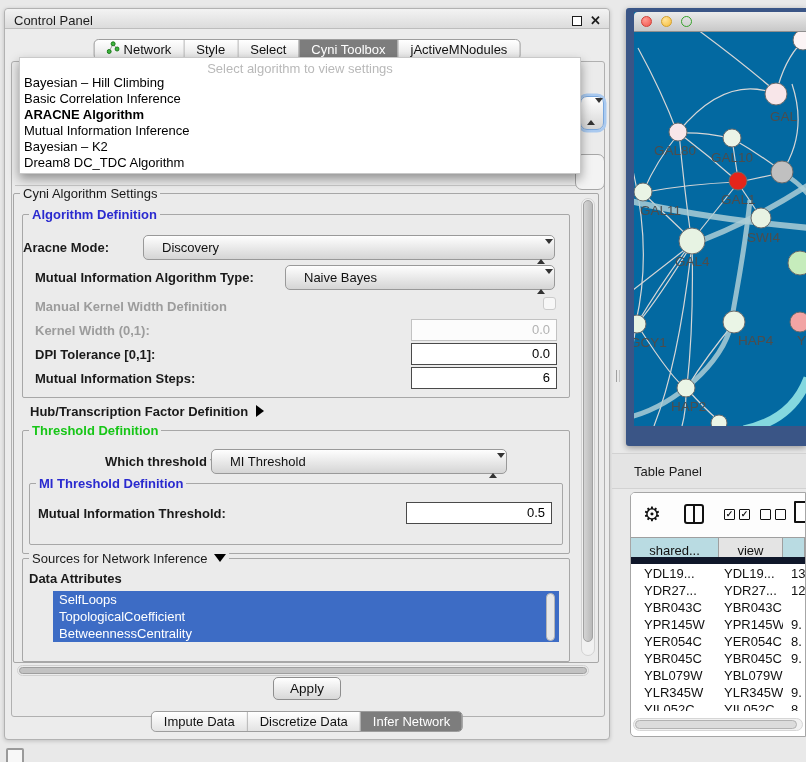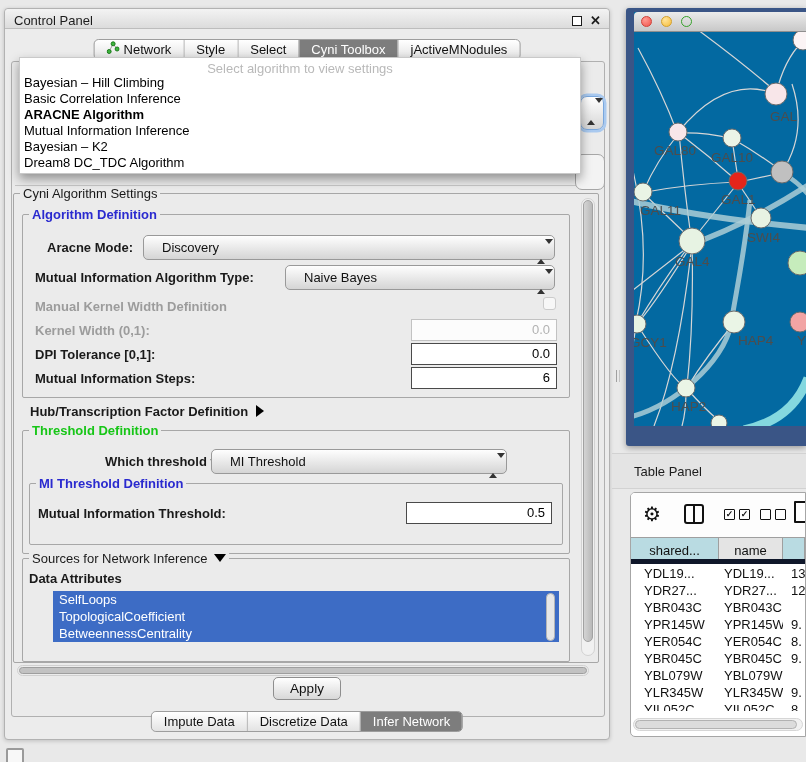--- a/index.html
+++ b/index.html
@@ -120,21 +120,21 @@
 
   .table-box { position:absolute; left:630px; top:492px; width:176px; height:245px;
     background:#fff; border:1px solid #a6a6a6; border-radius:5px 0 0 5px; overflow:hidden; }
   .tp-toolbar { position:absolute; left:0; top:0; right:0; height:44px; background:#fdfdfd; }
   .gear-glyph { position:absolute; left:12px; top:9px; font-size:20px; color:#111; }
   .cols-icon { position:absolute; left:53px; top:11px; width:20px; height:20px; border:2px solid #111; border-radius:3px; }
   .cols-icon::after { content:""; position:absolute; left:7px; top:0; width:2px; height:16px; background:#111; }
   .cb { position:absolute; width:11px; height:11px; border:1.7px solid #111; border-radius:1px; font-size:9px; line-height:9px; text-align:center; color:#111; font-weight:bold; }
   .doc-icon { position:absolute; left:163px; top:8px; width:16px; height:22px; border:2px solid #111; border-radius:1px; background:#fff; }
   .tp-header { position:absolute; left:0; top:44px; right:0; height:27px; display:flex;
-    border-top:1px solid #9f9f9f; border-bottom:5px solid #0f172a; font-size:13px; color:#111; }
+    border-top:1px solid #9f9f9f; border-bottom:7px solid #0f172a; font-size:13px; color:#111; }
   .tp-header .cell { line-height:25px; text-align:center; border-right:1px solid #9f9f9f; background:#e4e4e4; overflow:hidden; }
   .tp-header .cell.hl { background:#b9dbe2; }
   .c1 { width:88px; flex:none; } .c2 { width:64px; flex:none; } .c3 { flex:1; }
   .tp-rows { position:absolute; left:0; top:72px; right:0; height:146px; overflow:hidden; }
   .tp-row { display:flex; height:17px; font-size:13px; color:#111;justify-content:space-between; }
   .tp-row .cell { line-height:17px; white-space:nowrap; overflow:hidden; }
   .tp-row .c1 { padding-left:13px; } .tp-row .c2 { padding-left:5px; } .tp-row .c3 { padding-left:8px; }
   .tp-hscroll { position:absolute; left:2px; bottom:5px; width:170px; height:13px;
     background:#f1f1f1; border:1px solid #d6d6d6; border-radius:7px; }
   .tp-hscroll .thumb { position:absolute; left:1px; top:1px; width:162px; height:9px;
@@ -198,21 +198,21 @@
           <div class="algo-item">Dream8 DC_TDC Algorithm</div>
         </div>
     </div>
 
     <div class="groupbox settings-group">
       <span class="legend">Cyni Algorithm Settings</span>
 
       <div class="groupbox alg-group">
         <span class="legend blue">Algorithm Definition</span>
 
-        <span class="flabel" style="left:24px; top:25px;text-align:right;">Aracne Mode:</span>
+        <span class="flabel" style="left:0; top:25px;text-align:right;">Aracne Mode:</span>
         <div class="combo" style="left:120px; top:20px; width:412px;">
           <span>Discovery</span>
           <span class="spinner"><span class="up"></span><span class="dn"></span></span>
         </div>
 
         <span class="flabel" style="left:12px; top:55px;">Mutual Information Algorithm Type:</span>
         <div class="combo" style="left:262px; top:50px; width:270px;">
           <span>Naive Bayes</span>
           <span class="spinner"><span class="up"></span><span class="dn"></span></span>
         </div>
@@ -377,21 +377,21 @@
       <span class="gear-glyph">⚙</span>
       <span class="cols-icon"></span>
       <span class="cb" style="left:93px; top:16px;">✓</span>
       <span class="cb" style="left:108px; top:16px;">✓</span>
       <span class="cb" style="left:129px; top:16px;"></span>
       <span class="cb" style="left:144px; top:16px;"></span>
       <span class="doc-icon"></span>
     </div>
     <div class="tp-header" id="tp-header">
         <div class="cell c1 hl">shared...</div>
-        <div class="cell c2">name</div>
+        <div class="cell c2">view</div>
         <div class="cell c3 hl"></div>
       </div>
     <div class="tp-rows" id="tp-rows">
         <div class="tp-row">
           <div class="cell c1">YDL19...</div>
           <div class="cell c2">YDL19...</div>
           <div class="cell c3">13</div>
         </div>
         <div class="tp-row">
           <div class="cell c1">YDR27...</div>

